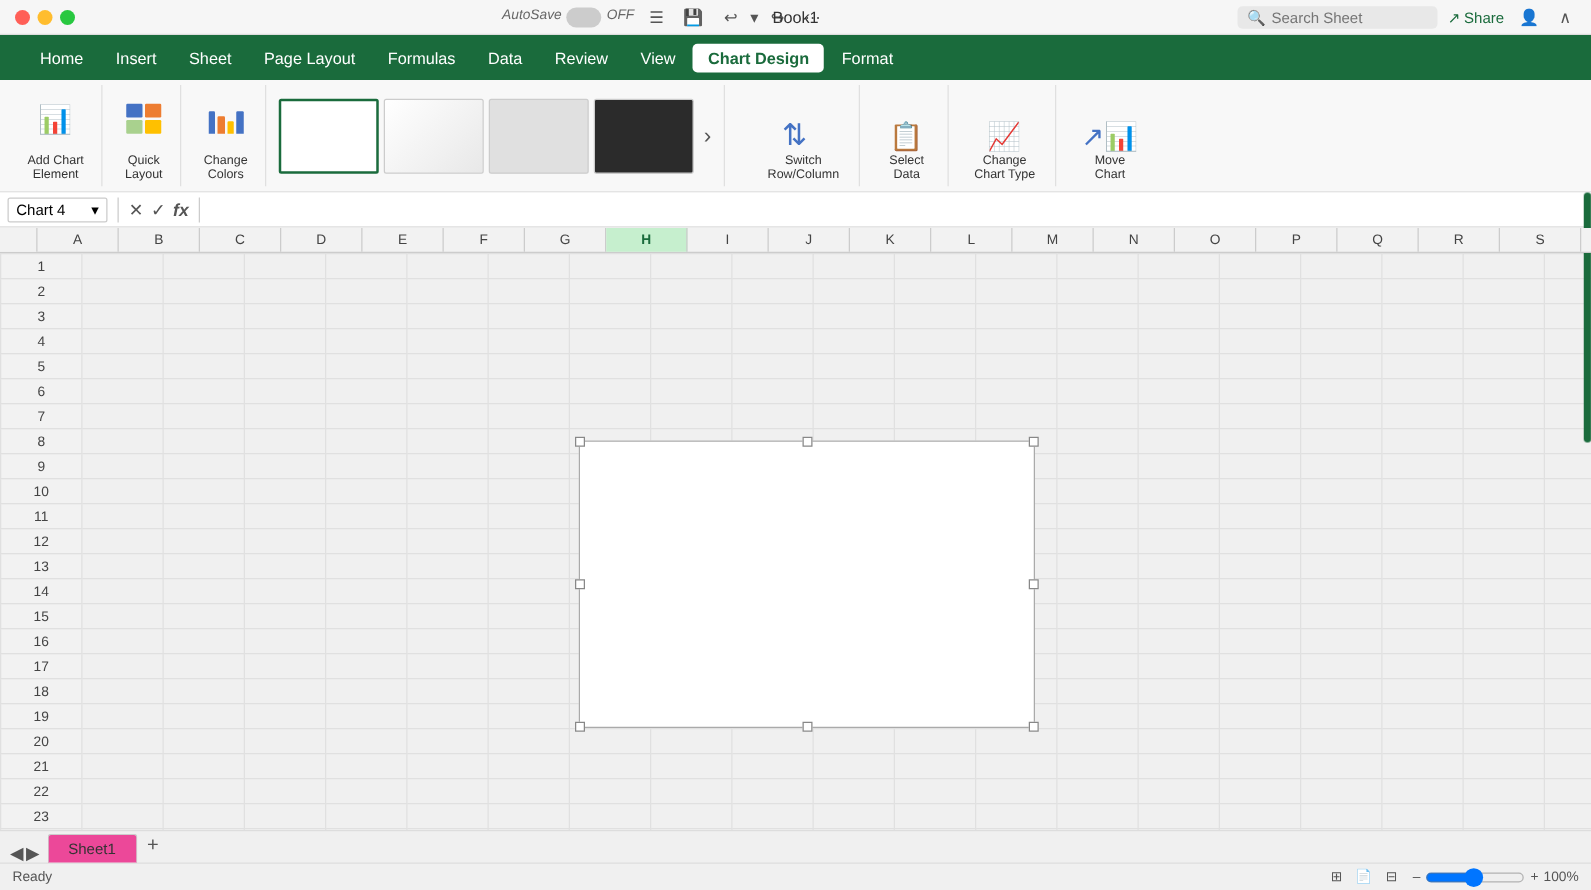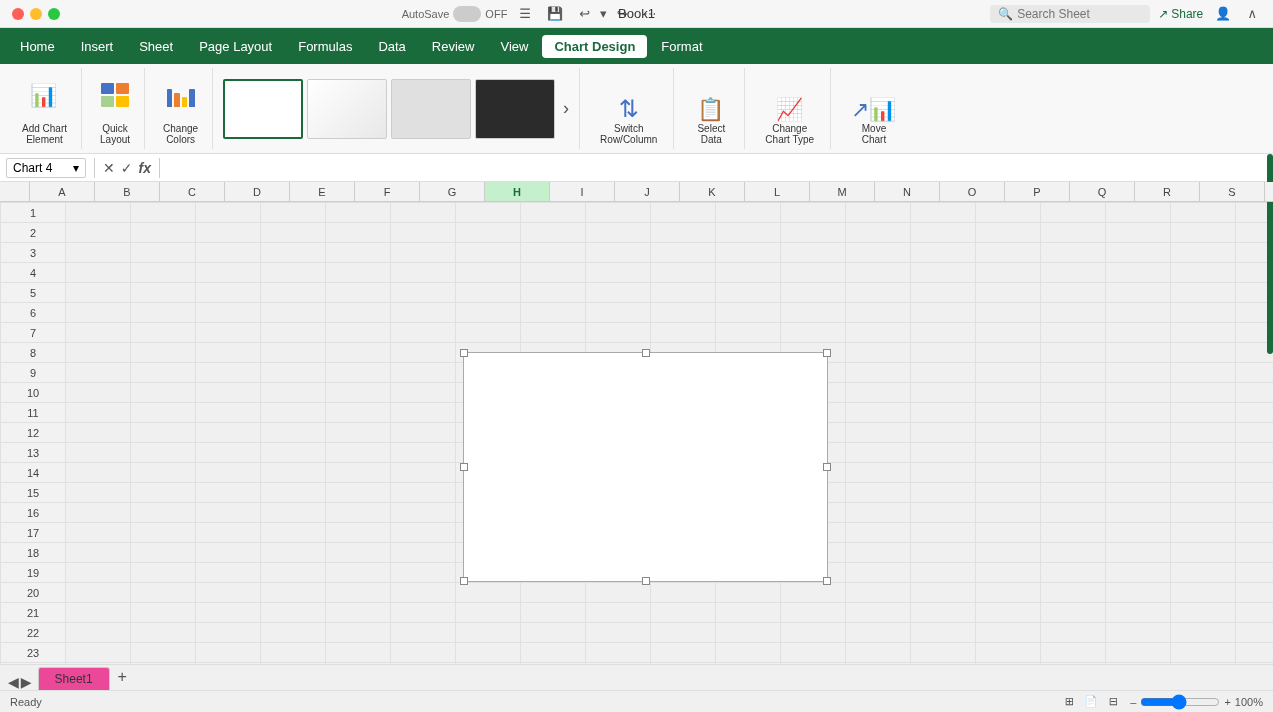--- a/index.html
+++ b/index.html
@@ -15,35 +15,35 @@
       padding: 0 12px;
       border-bottom: 1px solid #ddd;
     }
     .traffic-lights { display: flex; gap: 6px; align-items: center; }
     .tl { width: 12px; height: 12px; border-radius: 50%; }
     .tl-red { background: #ff5f57; }
     .tl-yellow { background: #ffbd2e; }
     .tl-green { background: #28c840; }
     .title-center { position: absolute; left: 50%; transform: translateX(-50%); font-size: 13px; color: #333; font-weight: 500; }
     .title-right { display: flex; align-items: center; gap: 8px; }
-    .autosave { font-size: 11px; color: #666; display: flex; align-items: center; gap: 4px; }
+    .autosave { font-size: 11px; color: #666; display: flex; gap: 4px; font-style: italic; }
     .toggle { width: 28px; height: 16px; background: #ccc; border-radius: 8px; display: inline-block; position: relative; }
     .search-box { display: flex; align-items: center; background: #e8e8e8; border-radius: 4px; padding: 2px 8px; gap: 4px; width: 160px; }
     .search-box input { border: none; background: transparent; outline: none; font-size: 12px; width: 120px; color: #333; }
     .share-btn { font-size: 12px; color: #1a6b3c; cursor: pointer; display: flex; align-items: center; gap: 3px; }
     .undo-redo { display: flex; gap: 2px; align-items: center; }
     .icon-btn { background: none; border: none; cursor: pointer; padding: 2px 4px; font-size: 13px; color: #555; }
 
     
     #menu-bar {
       height: 36px;
       background: #1a6b3c;
       display: flex;
       align-items: center;
-      padding: 0 8px;
+      padding: 0 20px;
       gap: 2px;
     }
     .menu-item {
       padding: 4px 12px;
       color: #fff;
       font-size: 13px;
       border-radius: 4px;
       cursor: pointer;
     }
     .menu-item.active {
@@ -414,21 +414,21 @@
       <div class="layout-thumb-2"></div>
       <div class="layout-thumb-3"></div>
       <div class="layout-thumb-4"></div>
       <div class="layout-next">›</div>
     </div>
   </div>
 
   <div class="ribbon-group">
     <div class="ribbon-icon-btn">
       <span class="sw-icon">⇅</span>
-      <span class="label" style="white-space:pre-line;">Switch
+      <span class="label" style="white-space:pre-line;margin-left:14px;">Switch
 Row/Column</span>
     </div>
   </div>
 
   <div class="ribbon-group">
     <div class="ribbon-icon-btn">
       <span class="sd-icon">📋</span>
       <span class="label" style="white-space:pre-line;">Select
 Data</span>
     </div>

